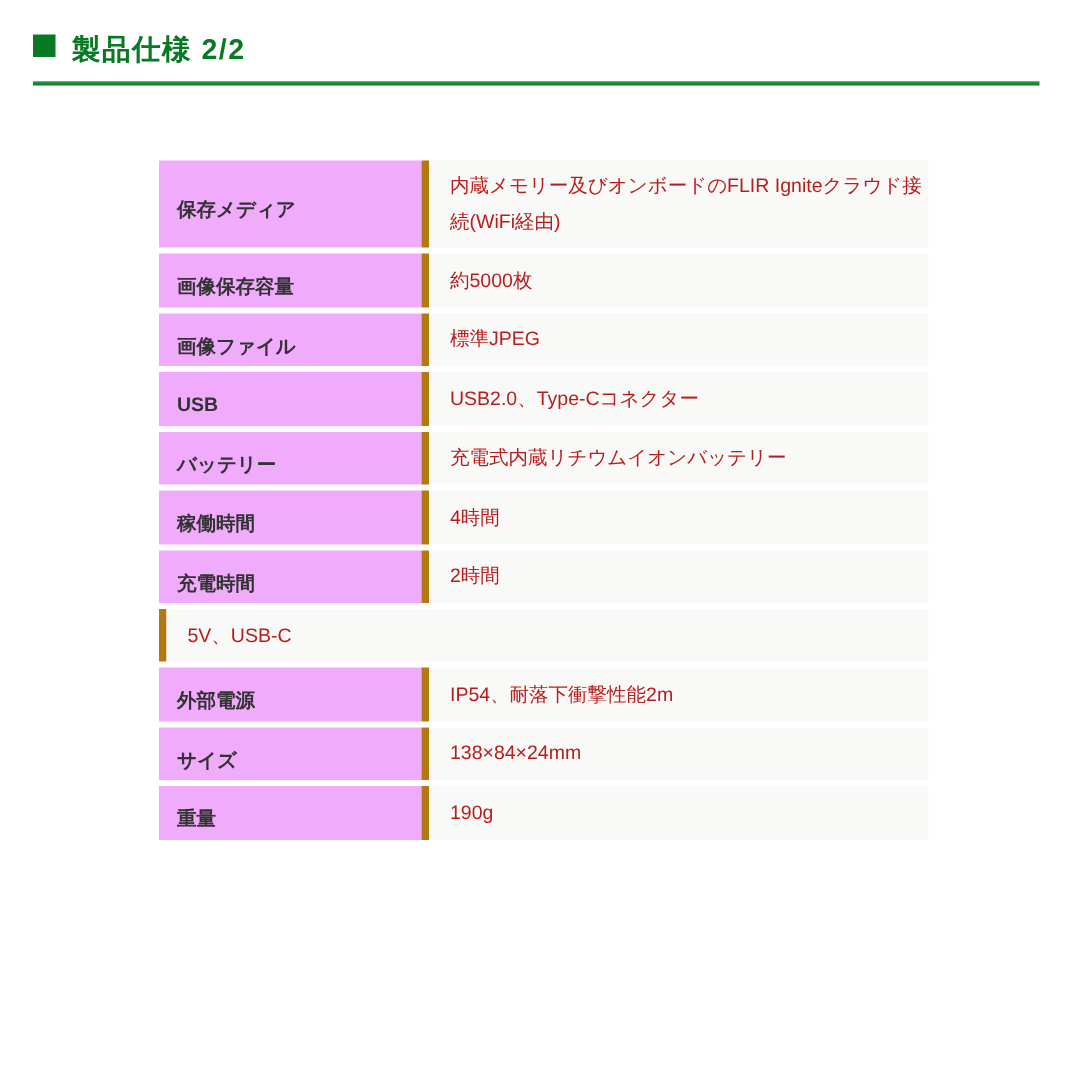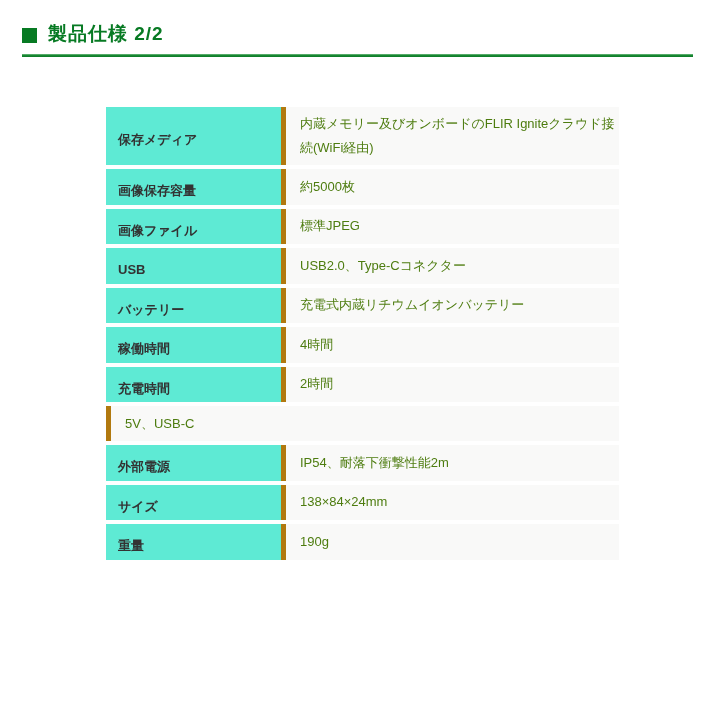--- a/index.html
+++ b/index.html
@@ -13,21 +13,21 @@
 
   
   .header {
     position: absolute;
     left: 22px;
     top: 23px;
     width: 671px;
   }
   .header-row {
     display: flex;
-    align-items: flex-end;
+    align-items: flex-start;
     gap: 11px;
   }
   .bullet-square {
     width: 15px;
     height: 15px;
     background: #077A23;
     flex: 0 0 auto;
   }
   .page-title {
     font-size: 19px;
@@ -52,38 +52,38 @@
   }
   .spec-row {
     display: flex;
     align-items: stretch;
     min-height: 35px;
     margin-bottom: 4px;
   }
   .spec-label {
     width: 175px;
     flex: 0 0 175px;
-    background: #5eead4;
+    background: #f0abfc;
     color: #333333;
     font-weight: bold;
     font-size: 13px;
     display: flex;
     align-items: center;
     padding: 12px 6px 4px 12px;
     line-height: 1.5;
   }
   .spec-divider {
     width: 5px;
     flex: 0 0 5px;
     background: #B1790F;
   }
   .spec-value {
     flex: 1;
     background: #F9F9F8;
-    color: #4d7c0f;
+    color: #b91c1c;
     font-size: 13px;
     display: flex;
     align-items: center;
     padding: 5px 4px 5px 14px;
     line-height: 24px;
   }
 </style>
 </head>
 <body>
 

